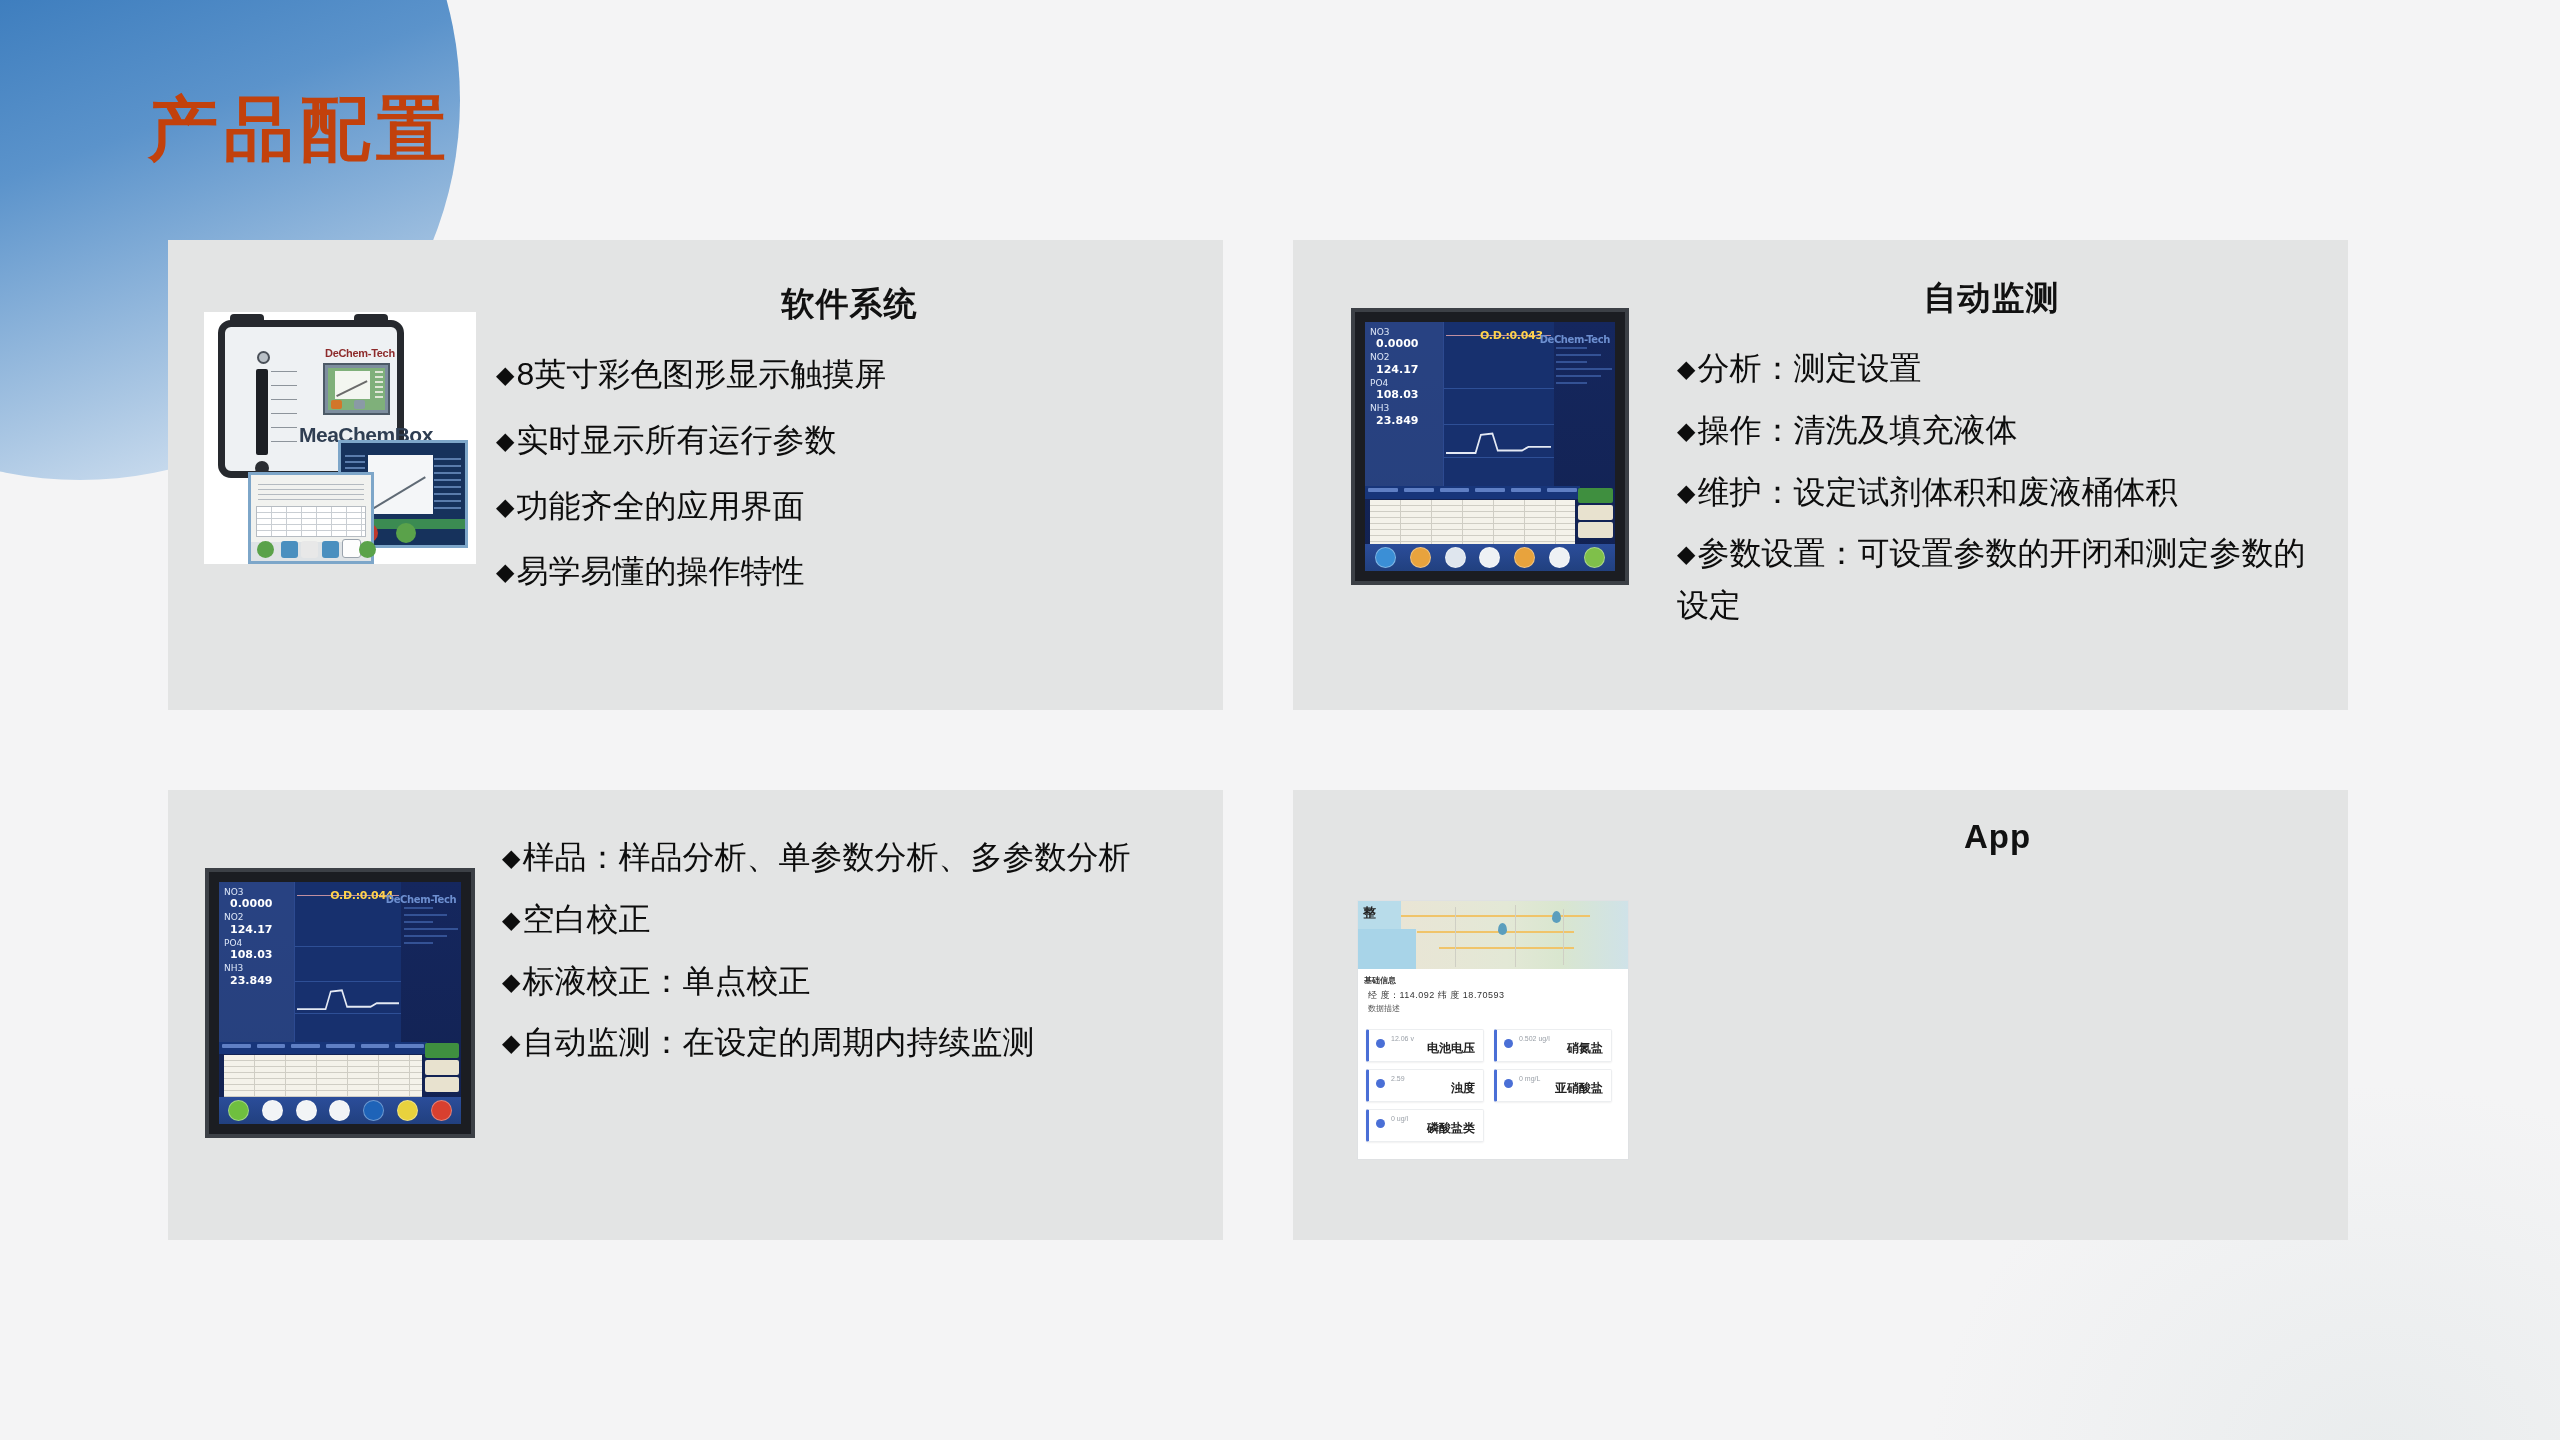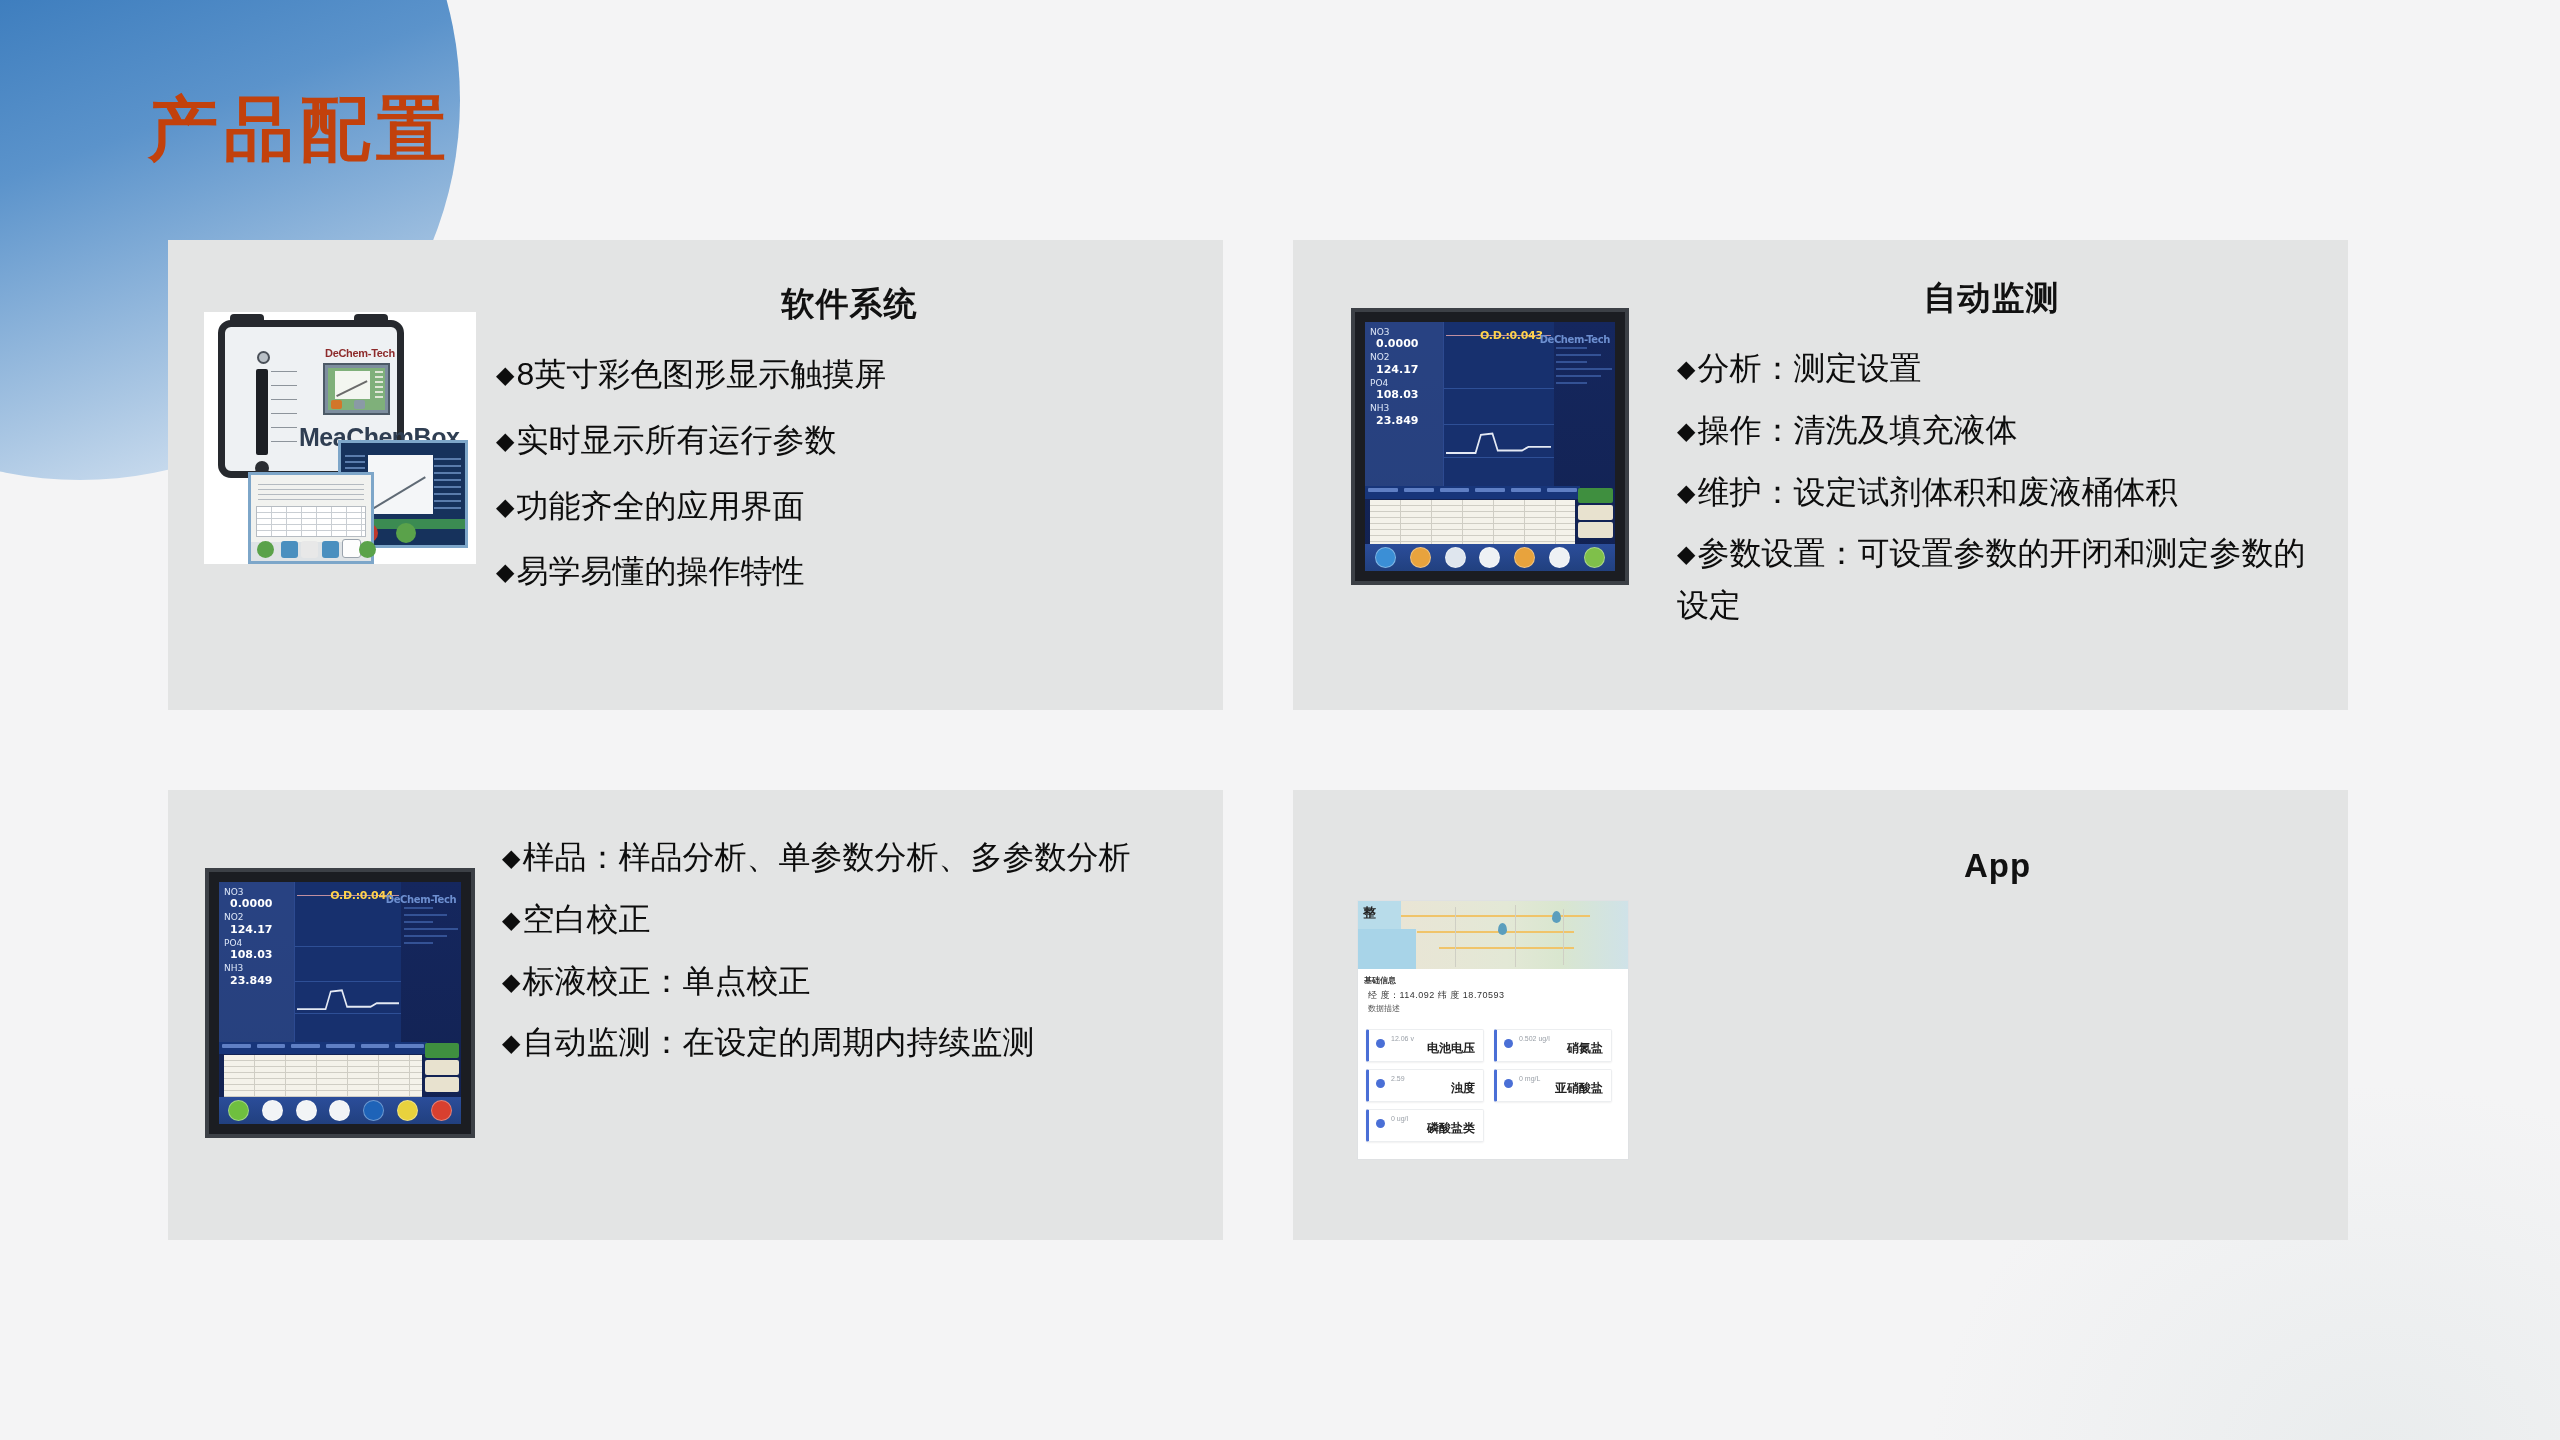--- a/index.html
+++ b/index.html
@@ -111,21 +111,21 @@
   .dev-screen-white{position:absolute;left:12%;top:8%;width:62%;height:66%;background:#f3f6f0;}
   .dev-screen-white:after{
     content:"";position:absolute;left:6%;bottom:8%;width:96%;height:2px;background:#6a6a6a;
     transform:rotate(-26deg);transform-origin:left bottom;
   }
   .dev-screen-bars{position:absolute;right:3%;top:8%;width:14%;height:66%;
     background:repeating-linear-gradient(#dfe6d6 0 2px,#7fb07a 2px 5px);}
   .dev-screen-btn{position:absolute;left:6%;bottom:3%;width:11px;height:9px;background:#d2762a;border-radius:2px;}
   .dev-screen-btn2{position:absolute;left:45%;bottom:3%;width:11px;height:9px;background:#8a9aa6;border-radius:2px;}
   .dev-name{
-    position:absolute;left:74px;top:96px;font-size:25px;font-weight:bold;
+    position:absolute;left:74px;top:96px;font-size:21px;font-weight:bold;
     color:#2f3e52;letter-spacing:-.5px;white-space:nowrap;
   }
   .mini-shot{
     position:absolute;background:#16325c;border:3px solid #7da6c9;box-sizing:border-box;
   }
   .mini-a{left:134px;top:128px;width:130px;height:108px;}
   .mini-b{left:44px;top:160px;width:126px;height:92px;background:#f1f2ef;border-color:#7da6c9;}
   .mini-a .ma-plot{position:absolute;left:22%;top:12%;width:52%;height:58%;background:#f4f6f8;}
   .mini-a .ma-plot:after{content:"";position:absolute;left:4%;bottom:6%;width:100%;height:2px;
     background:#5f6a75;transform:rotate(-31deg);transform-origin:left bottom;}
@@ -194,21 +194,21 @@
   .ip-sidebtns i:nth-child(1){background:#3f8f3f;}
   .ip-sidebtns i:nth-child(2){background:#e8e2cf;}
   .ip-sidebtns i:nth-child(3){background:#e8e2cf;}
   .ip-dock{position:absolute;left:0;bottom:0;width:100%;height:11%;
     background:linear-gradient(#2b4d9a,#21407f);display:flex;align-items:center;
     justify-content:space-around;padding:0 3px;box-sizing:border-box;}
   .ip-dock i{width:19px;height:19px;border-radius:50%;display:block;border:1px solid rgba(255,255,255,.35);}
 
   
   #card-app .card-media{width:340px;padding:110px 0 0 30px;}
-  #card-app .card-body{padding-left:24px;padding-right:40px;padding-top:57px;}
+  #card-app .card-body{padding-left:24px;padding-right:40px;padding-top:28px;}
   #card-app .bullets li{margin-bottom:18px;}
   #card-app .card-title{margin-bottom:60px;}
 
   .phone{
     width:272px;height:260px;background:#ffffff;
     border:1px solid #dfe1e3;box-sizing:border-box;position:relative;overflow:hidden;
   }
   .ph-map{position:absolute;left:0;top:0;width:100%;height:68px;
     background:linear-gradient(90deg,#b8dcea 0%,#b8dcea 16%,#e9e5d5 16%,#e3e8d6 55%,#d9e6cf 75%,#cfe2e8 100%);}
   .ph-map .road{position:absolute;height:2px;background:#f0c46a;}

